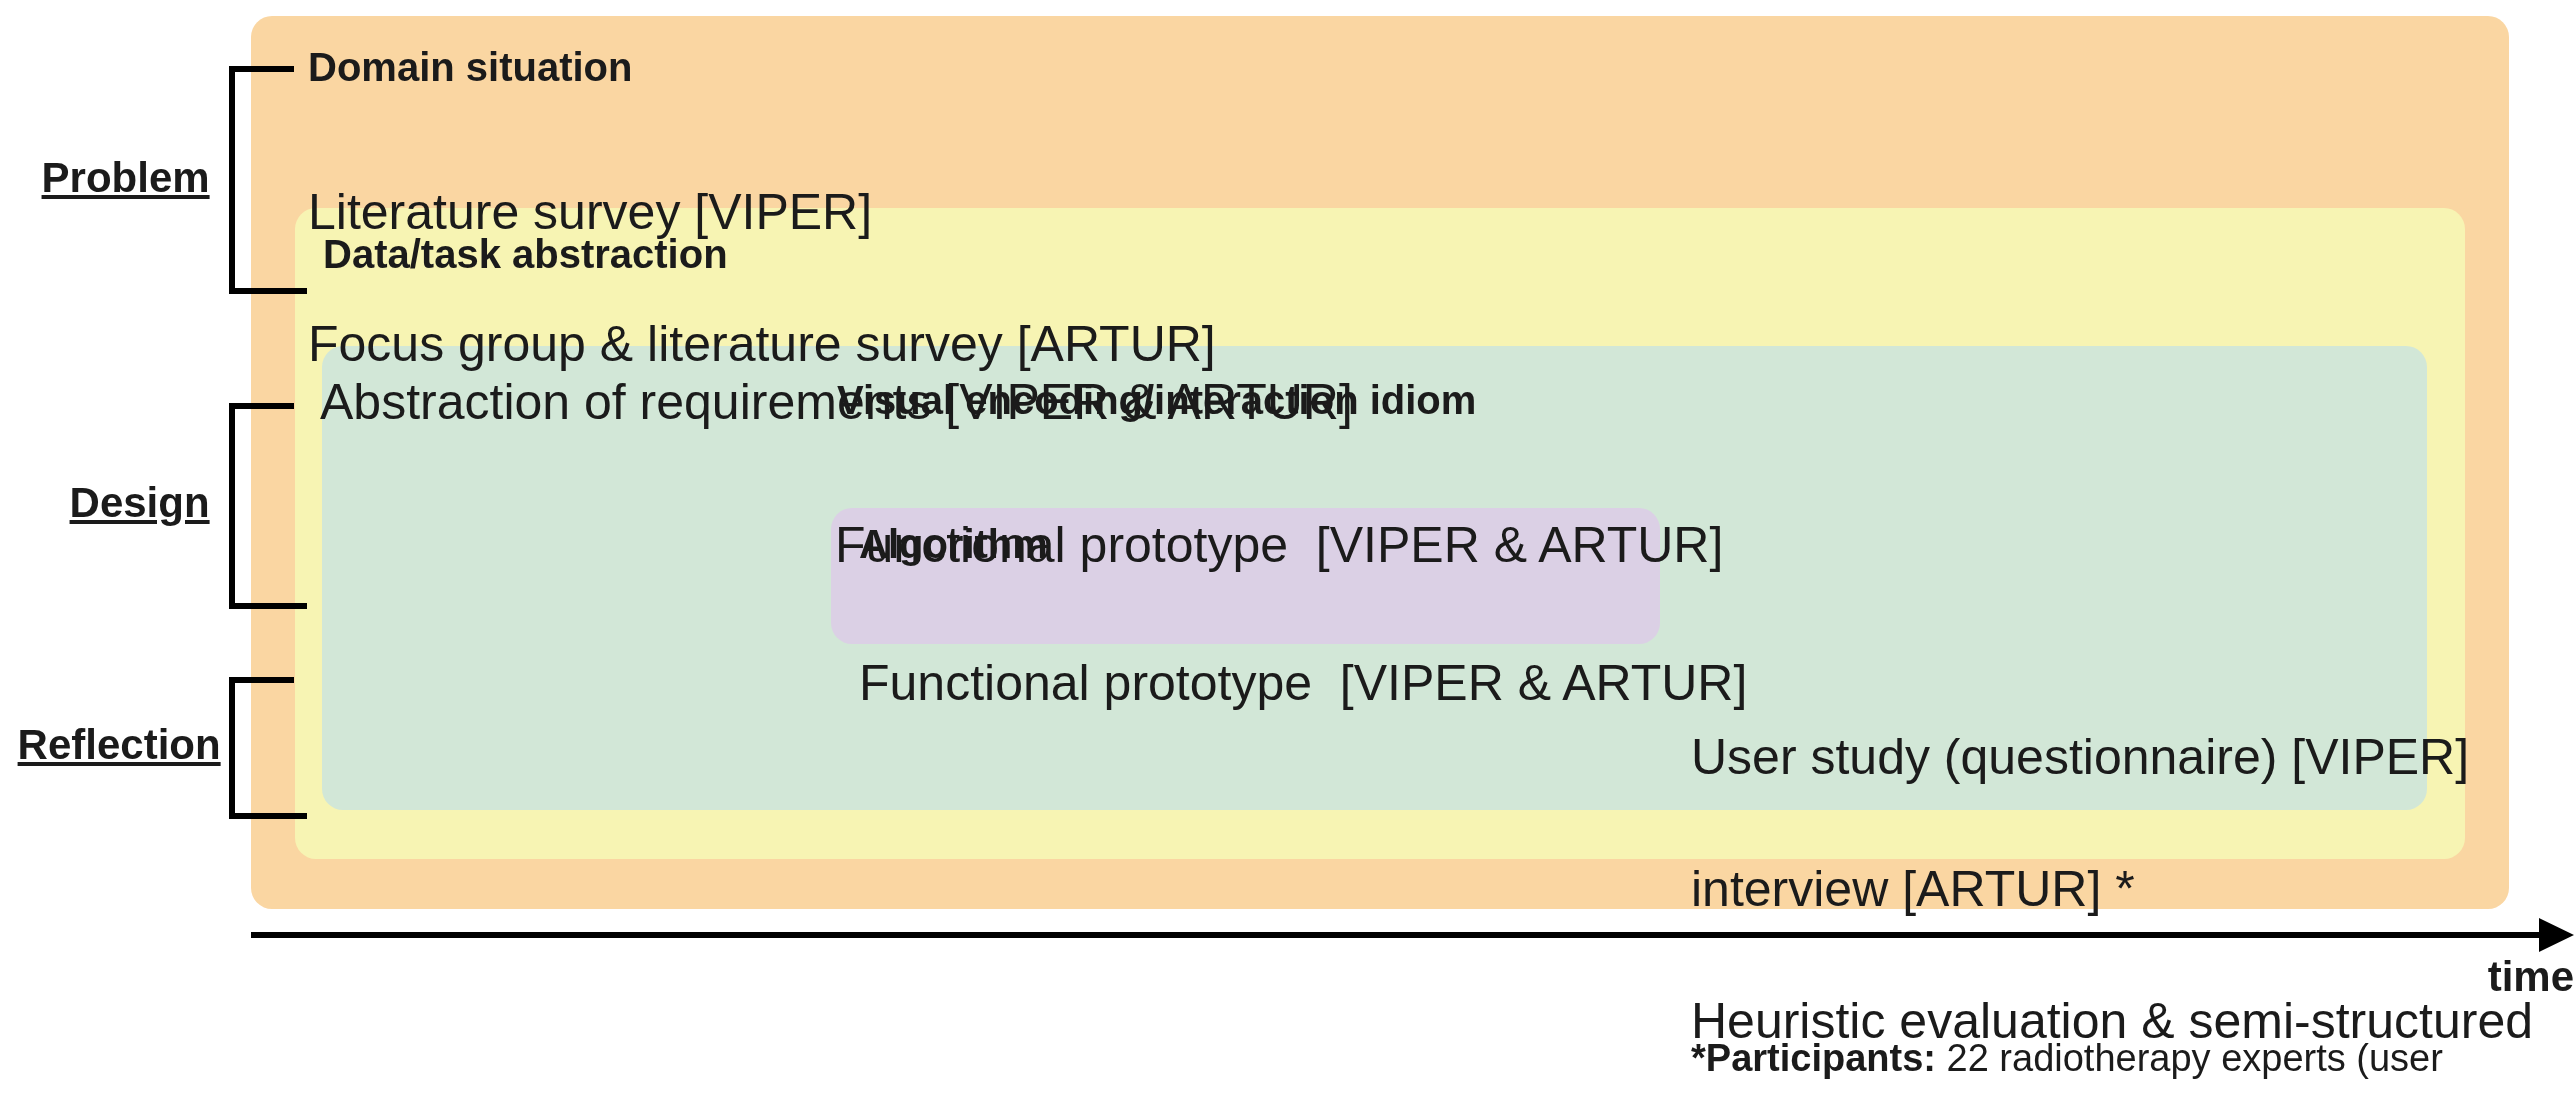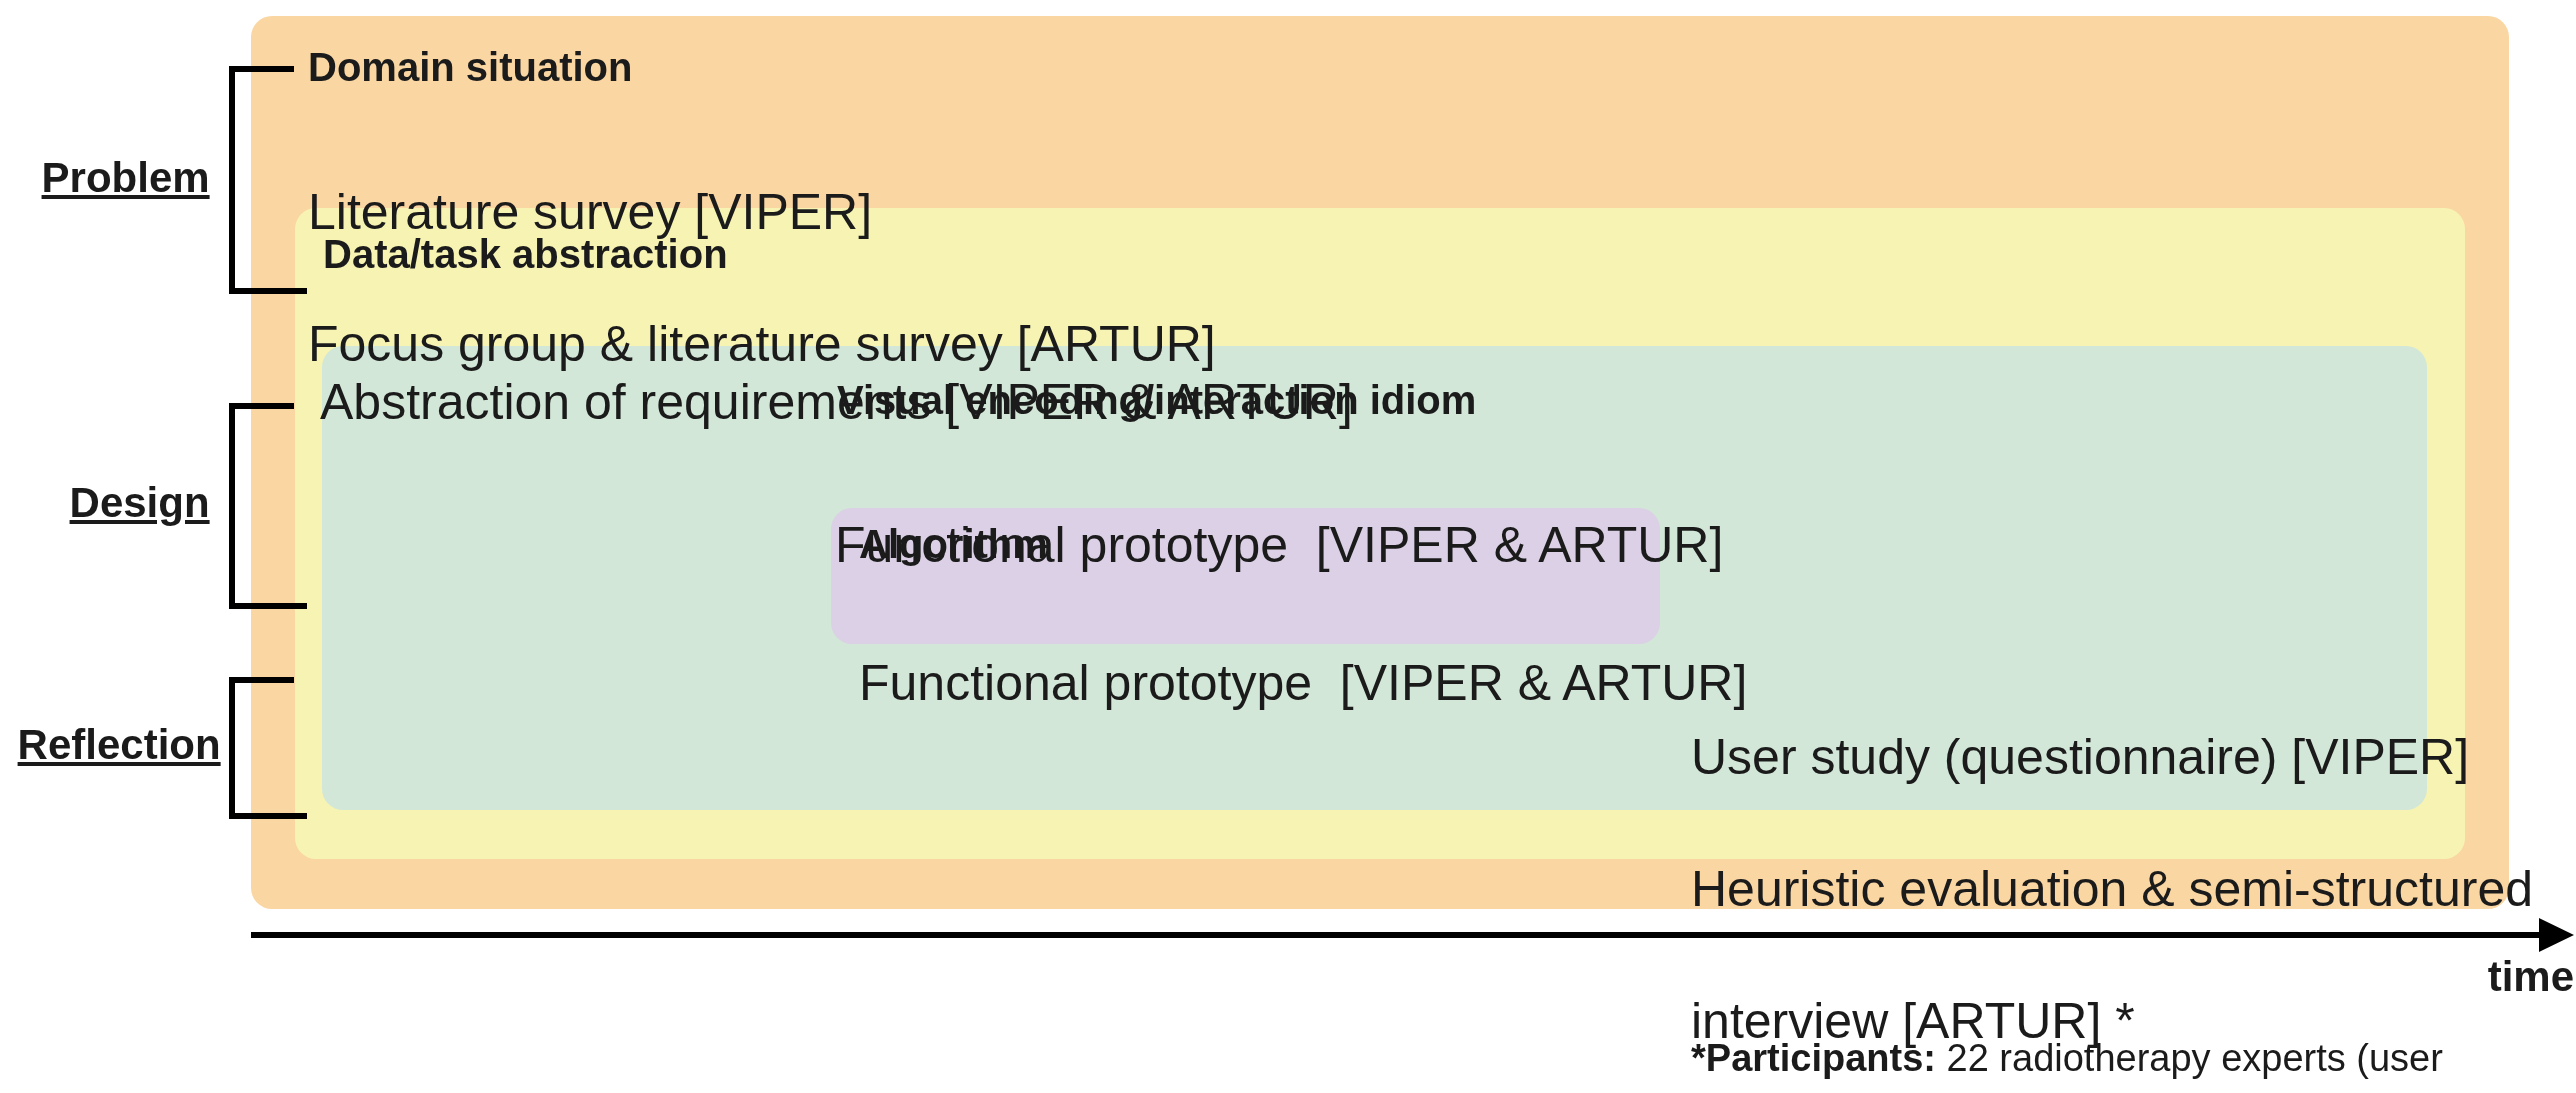--- a/index.html
+++ b/index.html
@@ -75,22 +75,22 @@
     <div>Functional prototype  [VIPER &amp; ARTUR]</div>
   </div>
 
   <div class="h" id="algorithm-title">Algorithm</div>
   <div class="t" id="algorithm-body">
     <div>Functional prototype  [VIPER &amp; ARTUR]</div>
   </div>
 
   <div class="t" id="evaluation-body">
     <div>User study (questionnaire) [VIPER]</div>
+    <div>interview [ARTUR] *</div>
     <div>Heuristic evaluation &amp; semi-structured</div>
-    <div>interview [ARTUR] *</div>
   </div>
 
   <div class="side-label" id="label-problem">Problem</div>
   <div class="side-label" id="label-design">Design</div>
   <div class="side-label" id="label-reflection">Reflection</div>
 
   <div>
     <div class="bk" id="bk-problem-v"></div>
     <div class="bk" id="bk-problem-t1"></div>
     <div class="bk" id="bk-problem-t2"></div>

